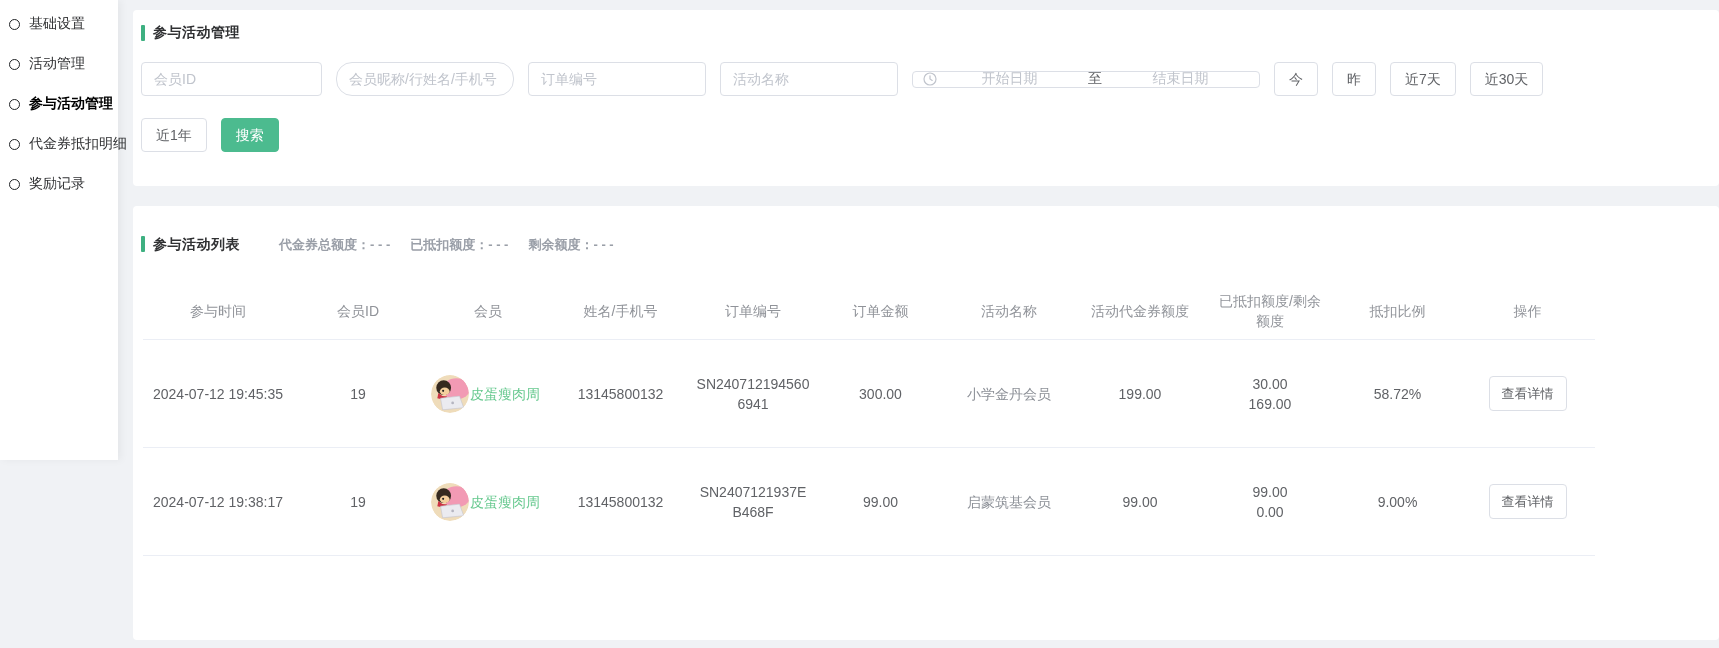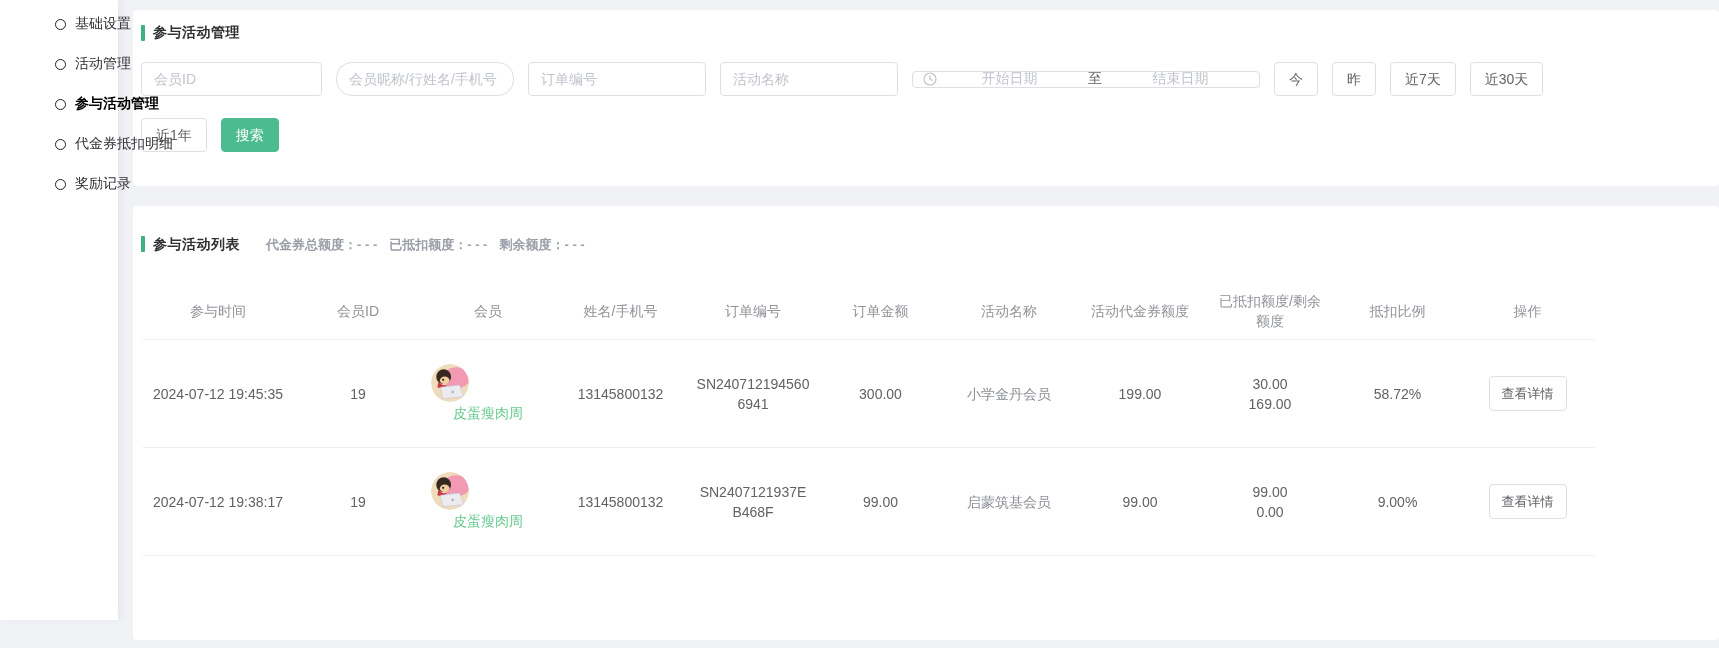--- a/index.html
+++ b/index.html
@@ -6,23 +6,23 @@
   html,body { width:1719px; height:648px; }
   body {
     font-family:"Liberation Sans","DejaVu Sans",sans-serif;
     background:#f0f2f5;
     color:#606266;
     overflow:hidden;
     display:flex;
   }
   
   .sidebar {
-    width:118px; height:620px; background:#fff; flex:0 0 118px;
+    width:118px; height:460px; background:#fff; flex:0 0 118px;
     box-shadow:3px 0 8px rgba(0,0,0,.05);
-    padding-top:4px; position:relative; z-index:2;padding-left:46px;
+    padding-top:4px; position:relative; z-index:2;
   }
   .side-item {
     display:flex; align-items:center; gap:9px;
     height:40px; padding-left:9px; cursor:pointer;
     font-size:14px; color:#303133; white-space:nowrap;
   }
   .side-item .dot {
     width:11px; height:11px; border:1.6px solid #1f2326; border-radius:50%;
     flex:0 0 11px; background:#fff;
   }
@@ -57,35 +57,35 @@
     font-size:14px; color:#606266; cursor:pointer; font-family:inherit;
     padding:0 14px; white-space:nowrap; line-height:32px; text-align:center;
   }
   .btn.sm { min-width:44px; padding:0 12px; }
   .btn.primary {
     background:#4cbb8f; border-color:#4cbb8f; color:#fff; min-width:58px;
   }
   .filter-row2 { margin-top:22px; margin-left:0; }
   
   .list-head { display:flex; }
-  .stats { display:flex; gap:12px; margin-left:26px; }
+  .stats { display:flex; gap:20px; margin-left:39px; }
   .stat { font-size:13px; font-weight:700; color:#9a9fa8; }
   .stat .v { font-weight:700; color:#9a9fa8; }
   
   .table { margin-top:28px; margin-left:2px; width:1452px; font-size:14px; }
   .trow, .thead {
     display:grid;
     grid-template-columns:150px 130px 130px 135px 130px 125px 132px 130px 130px 125px 135px;
     align-items:center;
   }
   .thead { color:#909399; font-weight:500; min-height:58px; border-bottom:1px solid #ebeef5; }
   .thead > div { text-align:center; padding:6px 8px; line-height:20px; }
   .trow { min-height:108px; border-bottom:1px solid #ebeef5; color:#606266; }
   .trow > div { text-align:center; padding:8px 8px; line-height:20px; word-break:break-all; }
-  .cell-member { display:flex; flex-direction:column; gap:1px; }
+  .cell-member { display:flex; flex-direction:row; align-items:center; gap:1px; }
   .avatar { width:38px; height:38px; border-radius:50%; overflow:hidden; display:block; }
   .nickname { color:#67c98f; font-size:14px; }
   .cell-activity { color:#8c9097; }
   .two-line span { display:block; }
   .detail-btn {
     height:35px; padding:0 12px; line-height:26px;
     border:1px solid #dcdfe6; border-radius:4px; background:#fff;
     color:#606266; font-size:13px; cursor:pointer; font-family:inherit;
   }
 </style>

